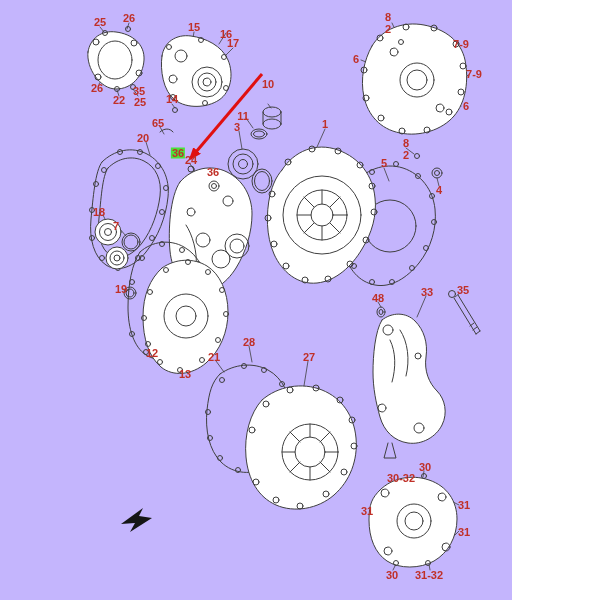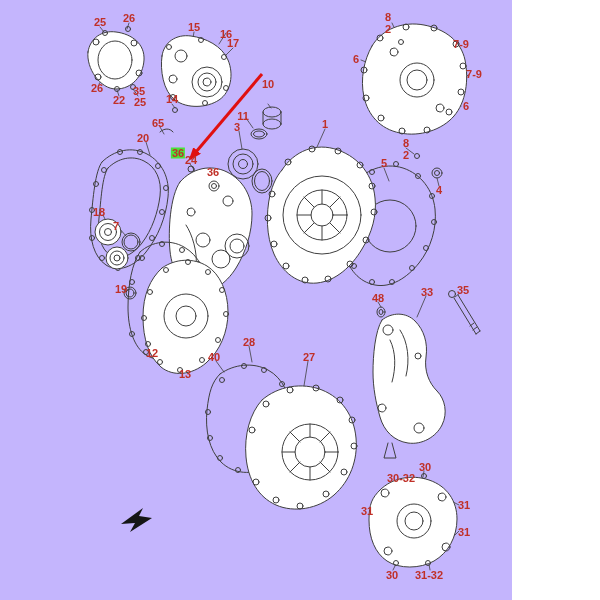--- a/index.html
+++ b/index.html
@@ -318,21 +318,21 @@
       <span class="part-label" style="left: 384px; top: 163px;">5</span>
       <span class="part-label" style="left: 439px; top: 190px;">4</span>
       <span class="part-label" style="left: 99px; top: 212px;">18</span>
       <span class="part-label" style="left: 116px; top: 226px;">7</span>
       <span class="part-label" style="left: 121px; top: 289px;">19</span>
       <span class="part-label" style="left: 378px; top: 298px;">48</span>
       <span class="part-label" style="left: 427px; top: 292px;">33</span>
       <span class="part-label" style="left: 463px; top: 290px;">35</span>
       <span class="part-label" style="left: 152px; top: 353px;">12</span>
       <span class="part-label" style="left: 185px; top: 374px;">13</span>
-      <span class="part-label" style="left: 214px; top: 357px;">40</span>
+      <span class="part-label" style="left: 214px; top: 357px;">21</span>
       <span class="part-label" style="left: 249px; top: 342px;">28</span>
       <span class="part-label" style="left: 309px; top: 357px;">27</span>
       <span class="part-label" style="left: 401px; top: 478px; text-align: right;">30-32</span>
       <span class="part-label" style="left: 425px; top: 467px;">30</span>
       <span class="part-label" style="left: 367px; top: 511px;">31</span>
       <span class="part-label" style="left: 464px; top: 505px;">31</span>
       <span class="part-label" style="left: 464px; top: 532px;">31</span>
       <span class="part-label" style="left: 392px; top: 575px;">30</span>
       <span class="part-label" style="left: 429px; top: 575px;">31-32</span>
     </div>

